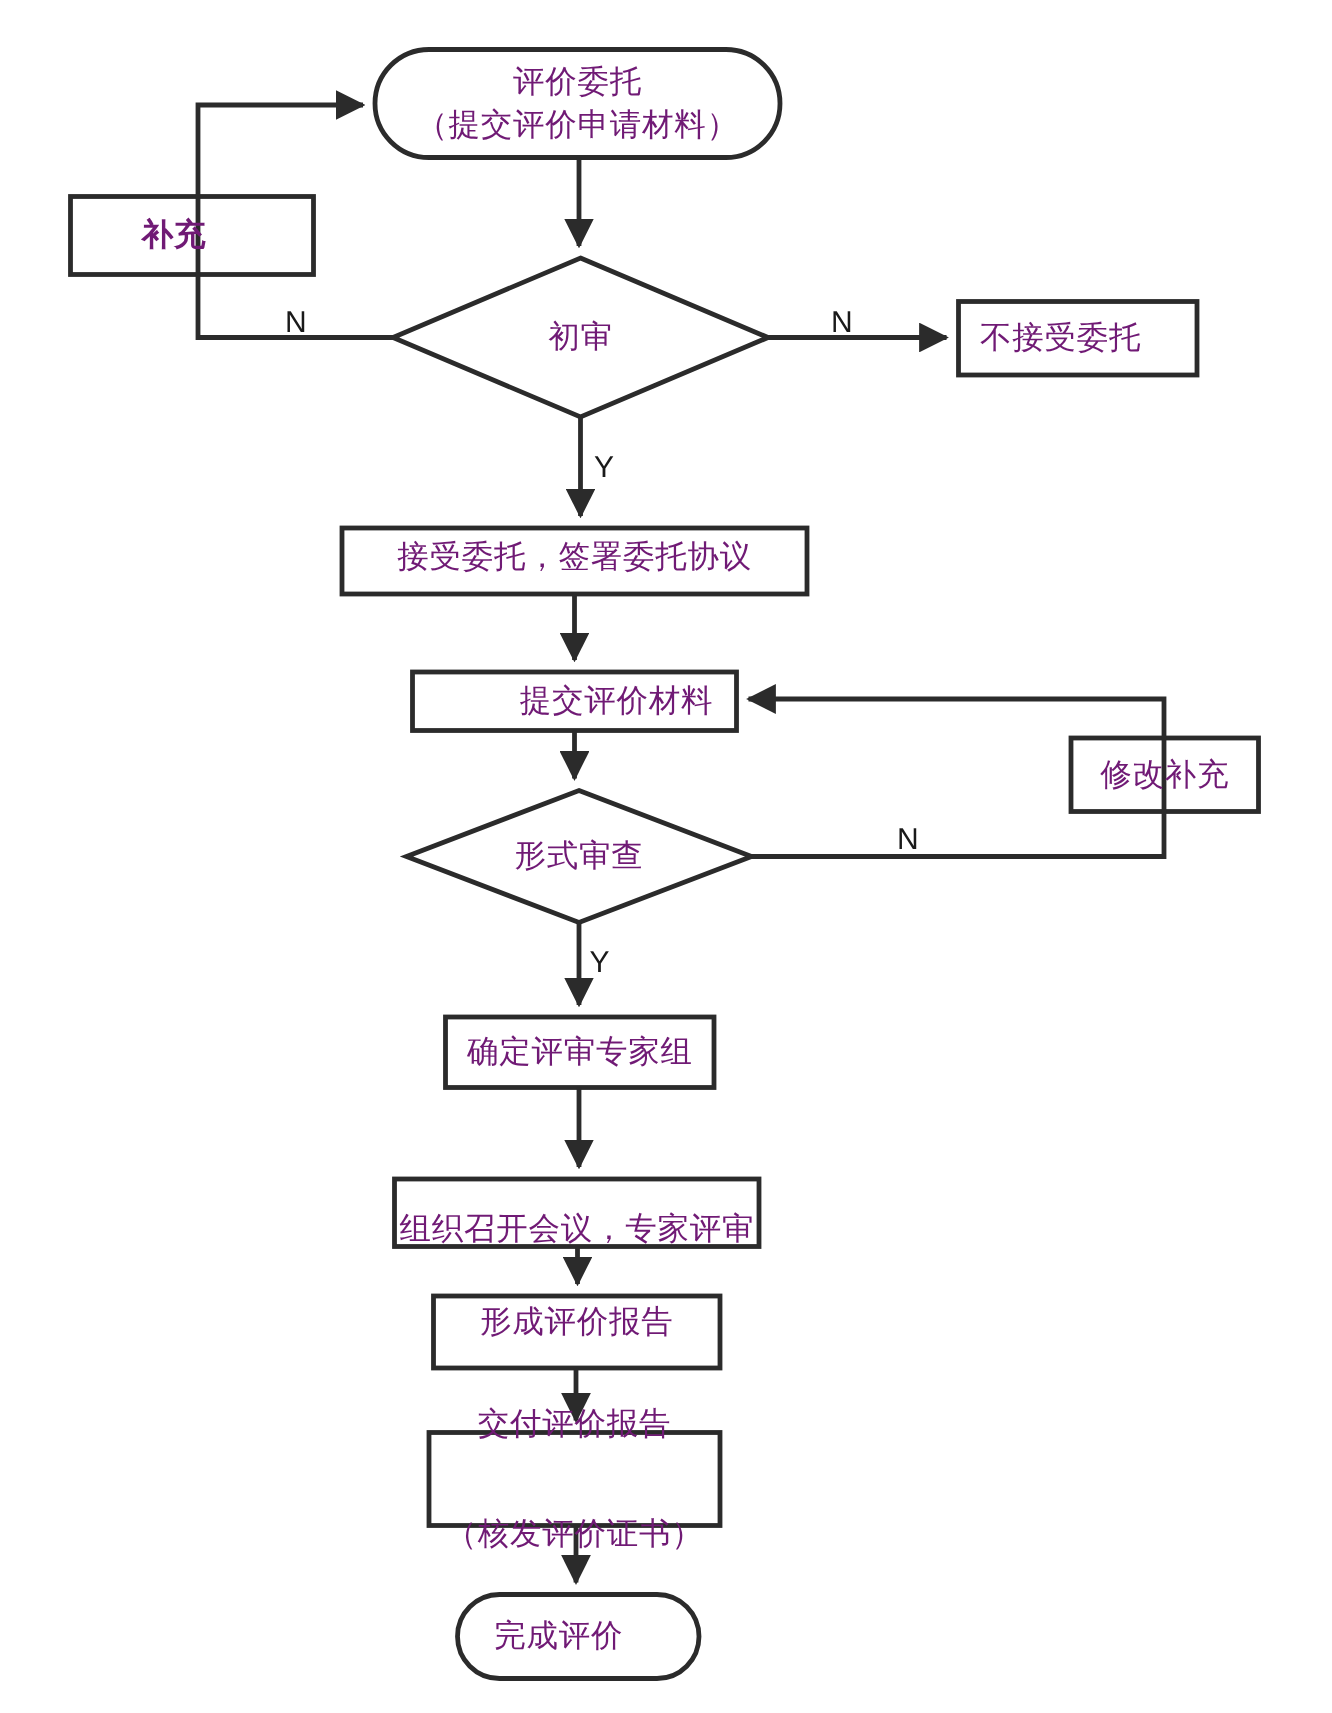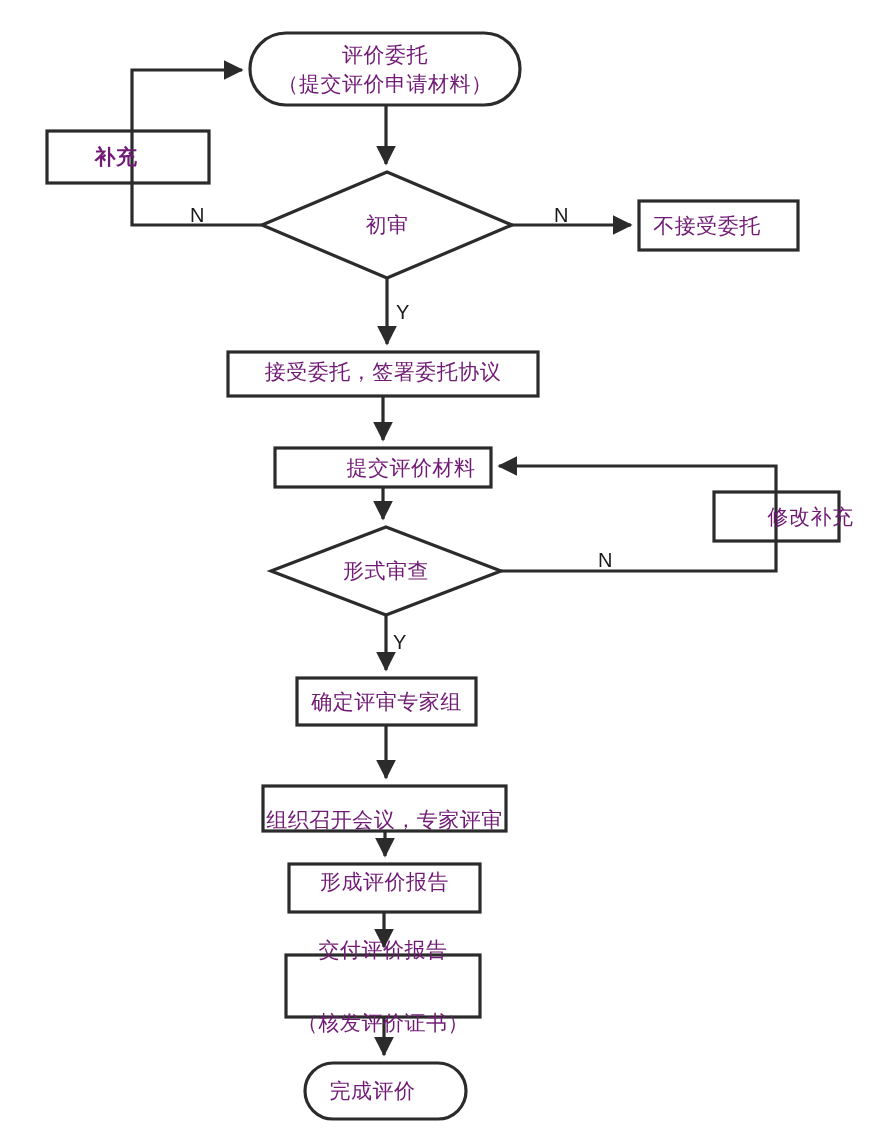--- a/index.html
+++ b/index.html
@@ -137,21 +137,21 @@
   </div>
 
   <div class="node-label" style="left:228px; top:352px; width:310px; height:44px;font-family:Liberation Mono, monospace;">
     <span>接受委托，签署委托协议</span>
   </div>
 
   <div class="node-label" style="left:275px; top:448px; width:216px; height:39px;margin-left:28px;">
     <span>提交评价材料</span>
   </div>
 
-  <div class="node-label" style="left:748px; top:492px; width:125px; height:49px;">
+  <div class="node-label" style="left:714px; top:492px; width:125px; height:49px;">
     <span>修改补充</span>
   </div>
 
   <div class="node-label" style="left:311px; top:546px; width:150px; height:50px;">
     <span>形式审查</span>
   </div>
 
   <div class="node-label" style="left:297px; top:678px; width:179px; height:47px;">
     <span>确定评审专家组</span>
   </div>

